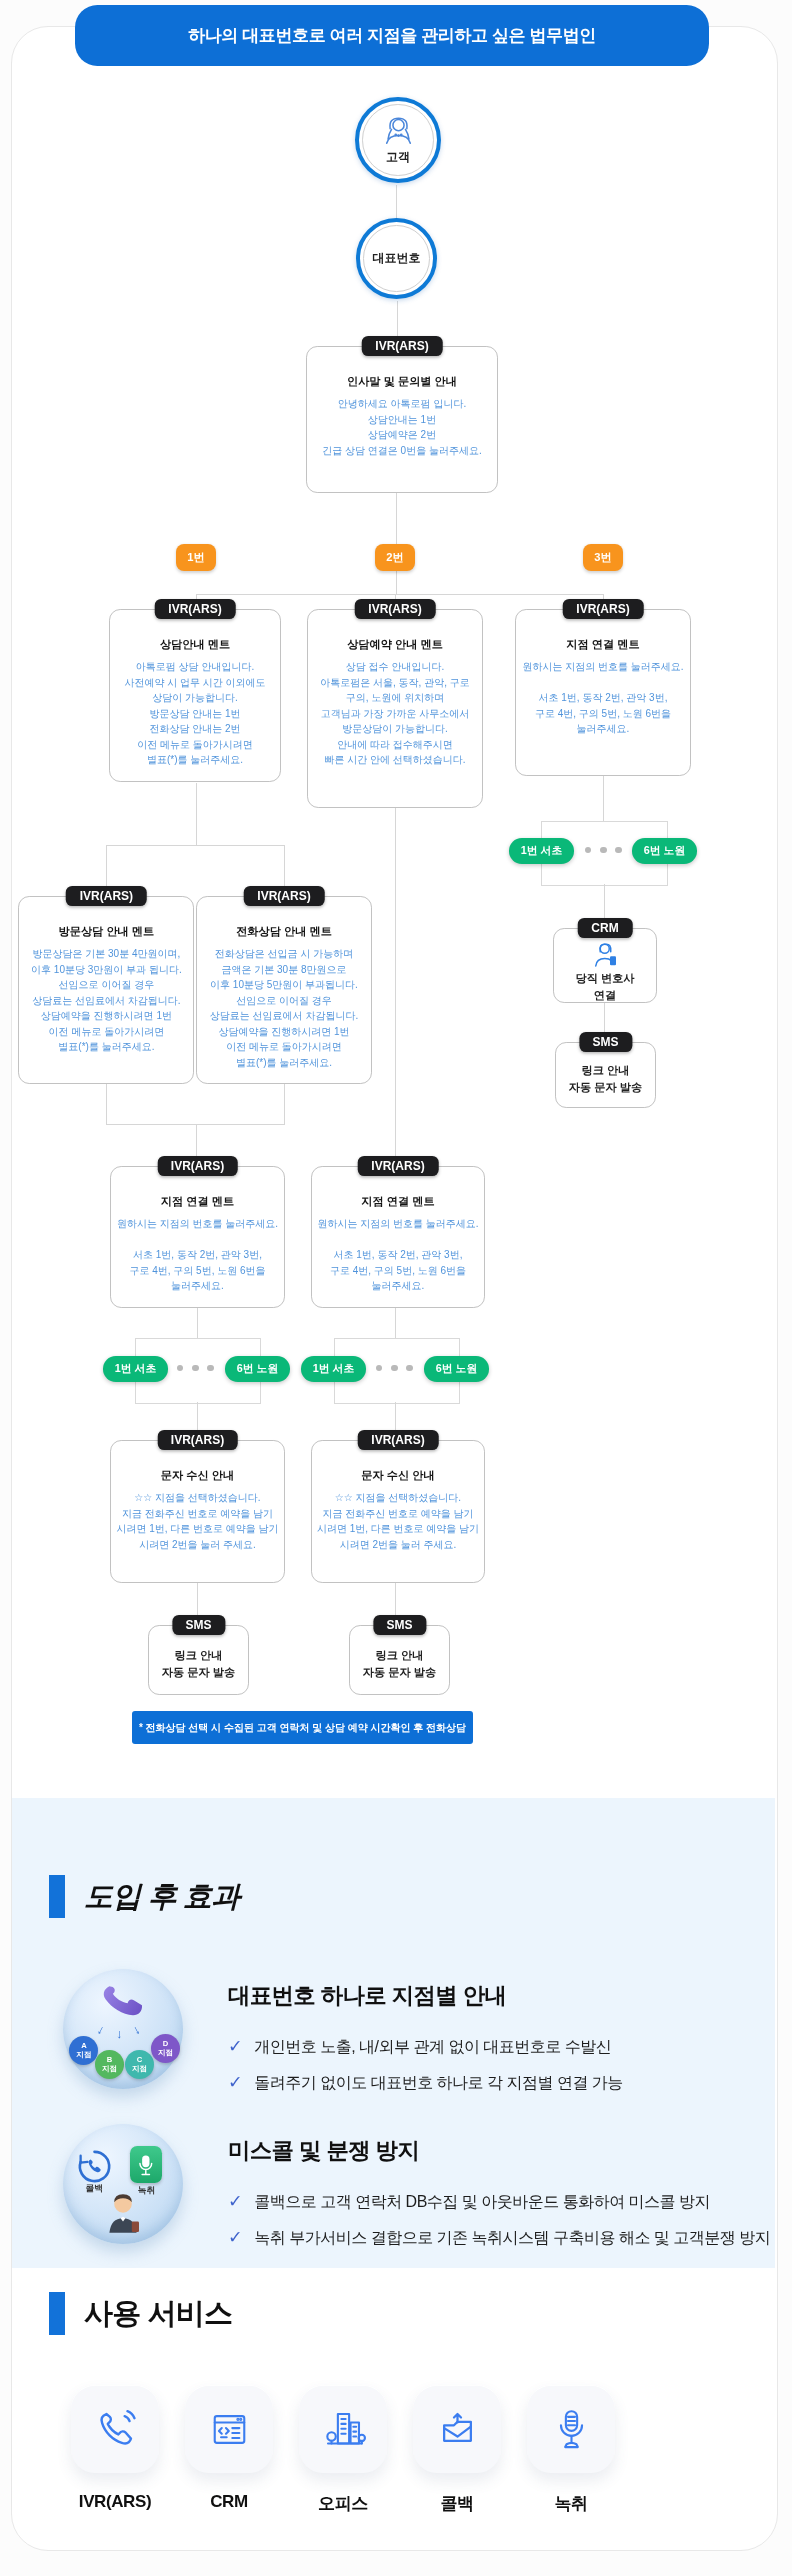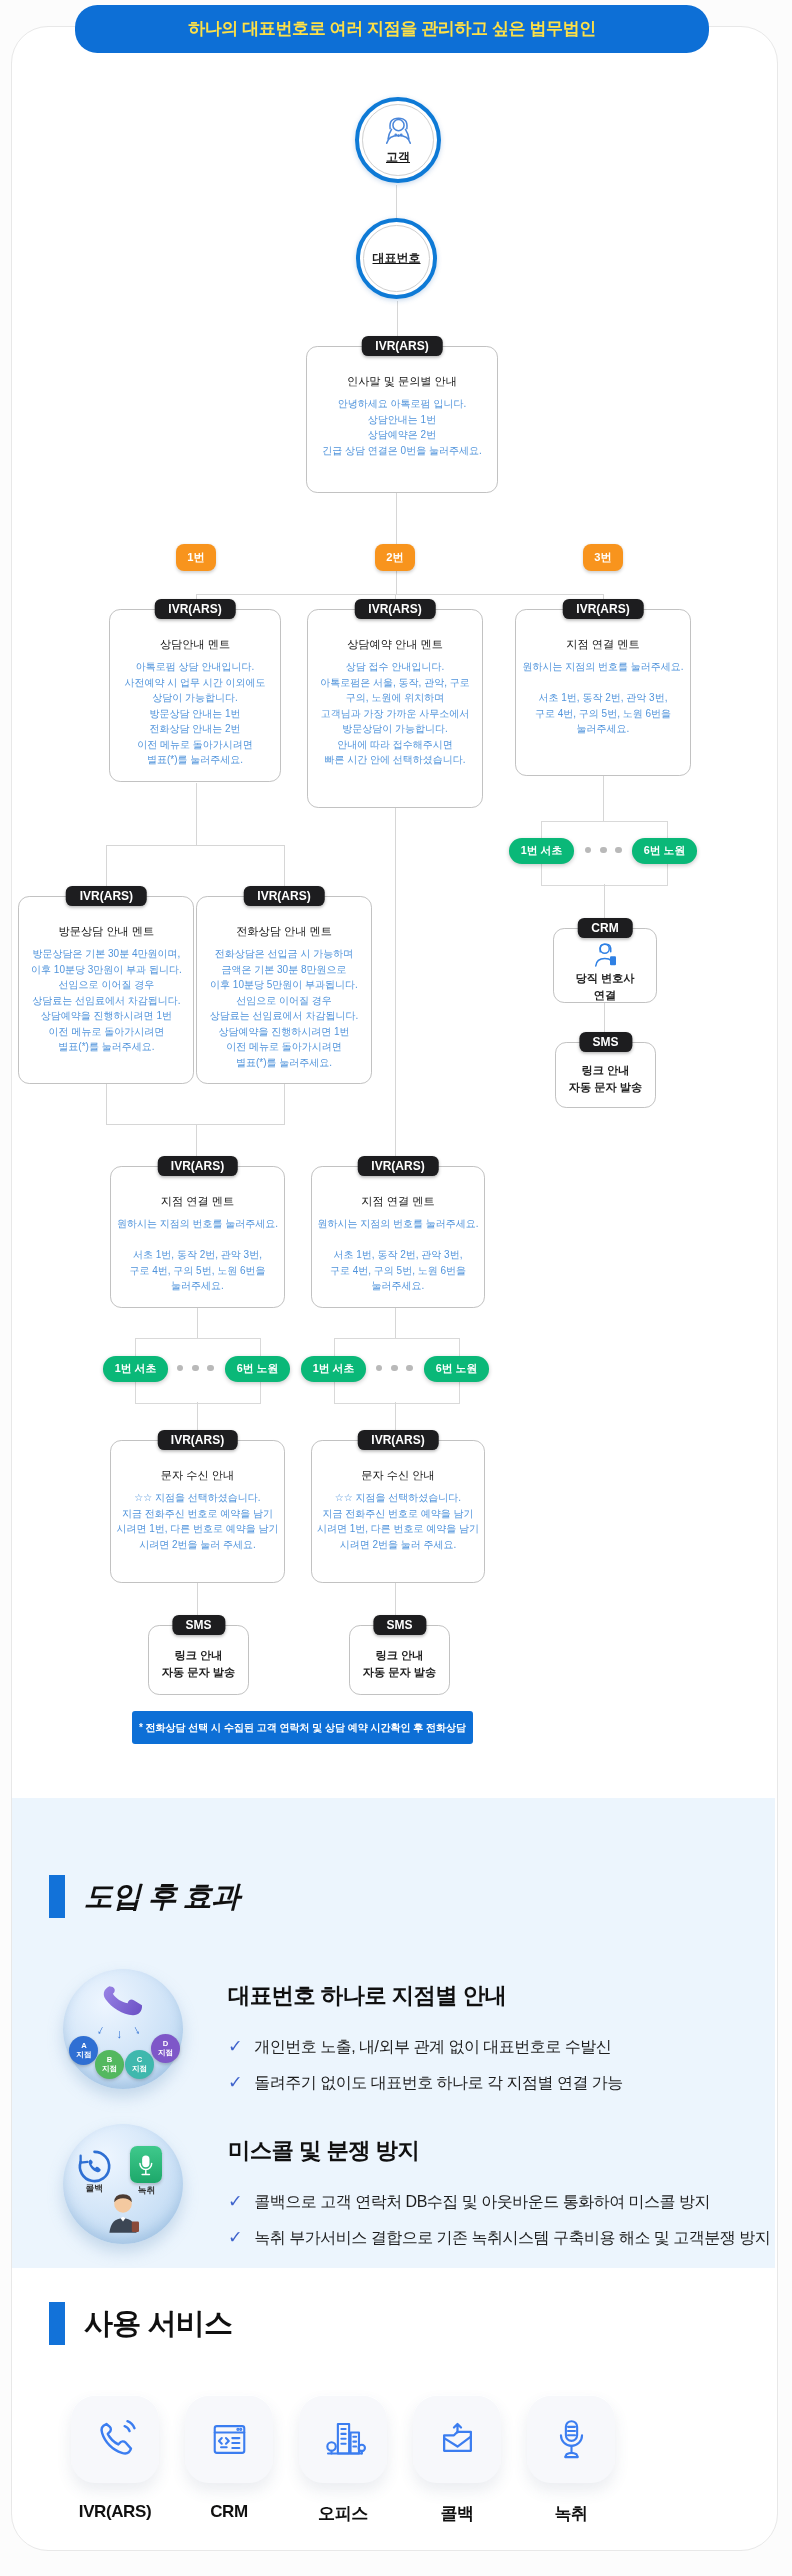--- a/index.html
+++ b/index.html
@@ -3,44 +3,44 @@
 <meta charset="utf-8">
 <style>
   html,body{margin:0;padding:0;}
   body{width:792px;height:2576px;position:relative;background:#fcfcfc;
        font-family:"Liberation Sans","DejaVu Sans",sans-serif;color:#111;}
   .page{position:absolute;left:0;top:0;width:792px;height:2576px;overflow:hidden;}
 
   .card{position:absolute;left:11.2px;top:26px;width:765px;height:2523px;background:#fff;
         border:0.8px solid #e8e8e8;border-radius:37px;}
 
-  .hero{position:absolute;left:75px;top:4.8px;width:634px;height:48px;background:#0d6fd6;
-        border-radius:22.4px;color:#fde047;font-size:17px;font-weight:800;display:flex;
+  .hero{position:absolute;left:75px;top:4.8px;width:634px;height:61px;background:#0d6fd6;
+        border-radius:22.4px;color:#ffffff;font-size:17px;font-weight:800;display:flex;
         align-items:center;justify-content:center;z-index:6;letter-spacing:-0.4px;}
 
   
   .vline{position:absolute;width:0.8px;background:#d6d6d6;z-index:1;}
   .hline{position:absolute;height:0.8px;background:#d6d6d6;z-index:1;}
   .bracket{position:absolute;border:0.8px solid #d9d9d9;background:transparent;z-index:1;}
 
   
   .node-circle{position:absolute;border-radius:50%;background:#fff;border:4.8px solid #0e7ad6;
         box-shadow:0 1.6px 4.8px rgba(30,100,180,.25);z-index:3;display:flex;flex-direction:column;
-        align-items:center;justify-content:center;text-decoration:underline;}
+        align-items:center;justify-content:center;}
   .node-circle::after{content:"";position:absolute;left:3.2px;top:3.2px;right:3.2px;bottom:3.2px;
         border:0.8px solid #cfcfcf;border-radius:50%;}
   .node-circle .clabel{font-weight:800;color:#222;}
 
   
   .fbox{position:absolute;background:#fff;border:0.8px solid #c2c2c2;border-radius:11.2px;
         box-sizing:border-box;z-index:2;text-align:center;}
   .badge{position:absolute;top:-11.2px;left:50%;transform:translateX(-50%);background:#1d1d1f;
         color:#fff;font-weight:700;font-size:12px;padding:3.2px 13.6px;border-radius:6.4px;
         white-space:nowrap;box-shadow:0 1.6px 3.2px rgba(0,0,0,.3);z-index:4;}
-  .box-title{font-weight:400;font-size:11.2px;color:#141414;margin-top:27px;text-align:center;}
+  .box-title{font-weight:700;font-size:11.2px;color:#141414;margin-top:27px;text-align:center;}
   .box-text{color:#4f93db;font-size:10px;line-height:1.55;white-space:pre-line;margin-top:7.2px;padding:0 4.8px;}
   .small-text{font-weight:800;font-size:11.2px;color:#222;line-height:1.5;white-space:pre-line;}
 
   .opill{position:absolute;width:40px;height:27px;background:#f8941d;color:#fff;font-weight:800;
         font-size:11.2px;border-radius:8px;display:flex;align-items:center;justify-content:center;
         z-index:3;box-shadow:0 1.6px 3.2px rgba(0,0,0,.18);}
   .gpill{position:absolute;width:65px;height:25.6px;background:#0ab878;color:#fff;font-weight:800;
         font-size:10.8px;border-radius:12.8px;display:flex;align-items:center;justify-content:center;
         z-index:3;box-shadow:0 1.6px 4px rgba(0,0,0,.22);}
   .dots{position:absolute;display:flex;gap:8.8px;z-index:3;}
@@ -85,21 +85,21 @@
 
   .mini-label{position:absolute;font-size:8.8px;font-weight:700;color:#333;text-align:center;width:37px;}
   .cb-badge{position:absolute;left:12.8px;top:24px;}
   .rec-badge{position:absolute;left:67px;top:22.4px;width:32px;height:37px;border-radius:7.2px;
         background:linear-gradient(180deg,#3fc98c,#1da86a);display:flex;align-items:center;
         justify-content:center;box-shadow:0 1.6px 3.2px rgba(0,0,0,.2);}
   .lawyer{position:absolute;left:40px;top:67px;}
 
   
   .services{position:absolute;left:12px;top:2268px;width:763px;z-index:2;background:transparent;}
-  .services .sec-head{padding:34px 0 0 37px;}
+  .services .sec-head{padding:24px 0 0 37px;}
   .svc-row{display:flex;gap:26px;margin:50px 0 0 59px;}
   .svc{width:88px;display:flex;flex-direction:column;align-items:center;}
   .svc-card{width:88px;height:88px;border-radius:24px;background:#f7f8fb;
         box-shadow:0 8px 14.4px rgba(60,80,120,.10),inset 0 0.8px 0 #fff;
         display:flex;align-items:center;justify-content:center;}
   .svc-label{margin-top:19px;font-size:17px;font-weight:700;color:#101010;letter-spacing:-0.4px;}
 </style>
 </head>
 <body>
 

